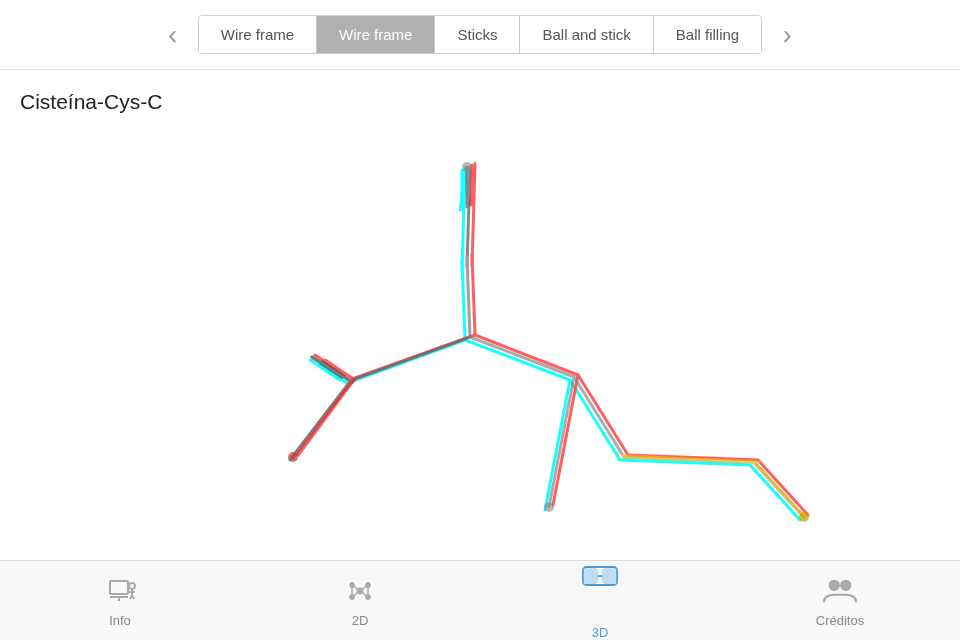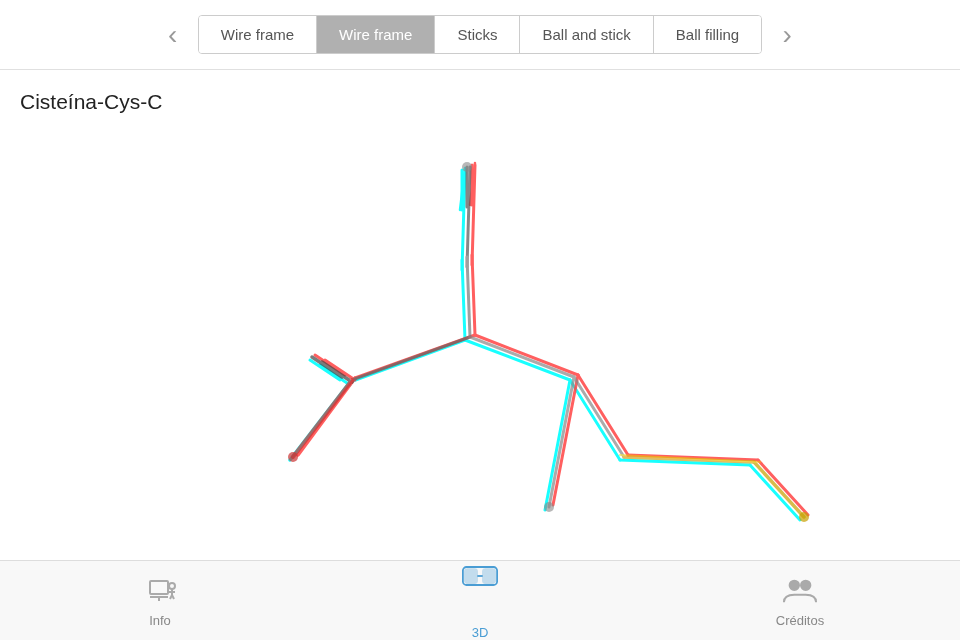--- a/index.html
+++ b/index.html
@@ -250,20 +250,39 @@
         <circle cx="30" cy="13" r="3" fill="none" stroke="#aaa" stroke-width="2"></circle>
         <line x1="30" y1="16" x2="30" y2="22" stroke="#aaa" stroke-width="2"></line>
         <line x1="27" y1="19" x2="33" y2="19" stroke="#aaa" stroke-width="2"></line>
         <line x1="30" y1="22" x2="28" y2="26" stroke="#aaa" stroke-width="2"></line>
         <line x1="30" y1="22" x2="32" y2="26" stroke="#aaa" stroke-width="2"></line>
       </svg>
     </div>
     <span class="bottom-nav-label">Info</span>
   </div>
 
+  <div class="bottom-nav-item">
+    <div class="bottom-nav-icon">
+      <svg width="36" height="36" viewBox="0 0 36 36" fill="none">
+
+        <circle cx="18" cy="18" r="2.5" stroke="#aaa" stroke-width="1.8"></circle>
+        <circle cx="10" cy="12" r="2" stroke="#aaa" stroke-width="1.8"></circle>
+        <circle cx="26" cy="12" r="2" stroke="#aaa" stroke-width="1.8"></circle>
+        <circle cx="10" cy="24" r="2" stroke="#aaa" stroke-width="1.8"></circle>
+        <circle cx="26" cy="24" r="2" stroke="#aaa" stroke-width="1.8"></circle>
+        <line x1="12" y1="13" x2="16" y2="17" stroke="#aaa" stroke-width="1.5"></line>
+        <line x1="24" y1="13" x2="20" y2="17" stroke="#aaa" stroke-width="1.5"></line>
+        <line x1="12" y1="23" x2="16" y2="19" stroke="#aaa" stroke-width="1.5"></line>
+        <line x1="24" y1="23" x2="20" y2="19" stroke="#aaa" stroke-width="1.5"></line>
+        <line x1="10" y1="14" x2="10" y2="22" stroke="#aaa" stroke-width="1.5"></line>
+        <line x1="26" y1="14" x2="26" y2="22" stroke="#aaa" stroke-width="1.5"></line>
+      </svg>
+    </div>
+    <span class="bottom-nav-label">2D</span>
+  </div>
 
   <div class="bottom-nav-item">
     <div class="bottom-nav-icon active-stroke">
       <svg width="40" height="28" viewBox="0 0 40 28" fill="none">
 
         <rect x="1" y="4" width="38" height="20" rx="4" stroke="#4a9dd4" stroke-width="2"></rect>
         <rect x="3" y="6" width="14" height="16" rx="3" fill="#4a9dd4" opacity="0.3" stroke="#4a9dd4" stroke-width="1.5"></rect>
         <rect x="23" y="6" width="14" height="16" rx="3" fill="#4a9dd4" opacity="0.3" stroke="#4a9dd4" stroke-width="1.5"></rect>
         <line x1="17" y1="14" x2="23" y2="14" stroke="#4a9dd4" stroke-width="2"></line>
       </svg>

